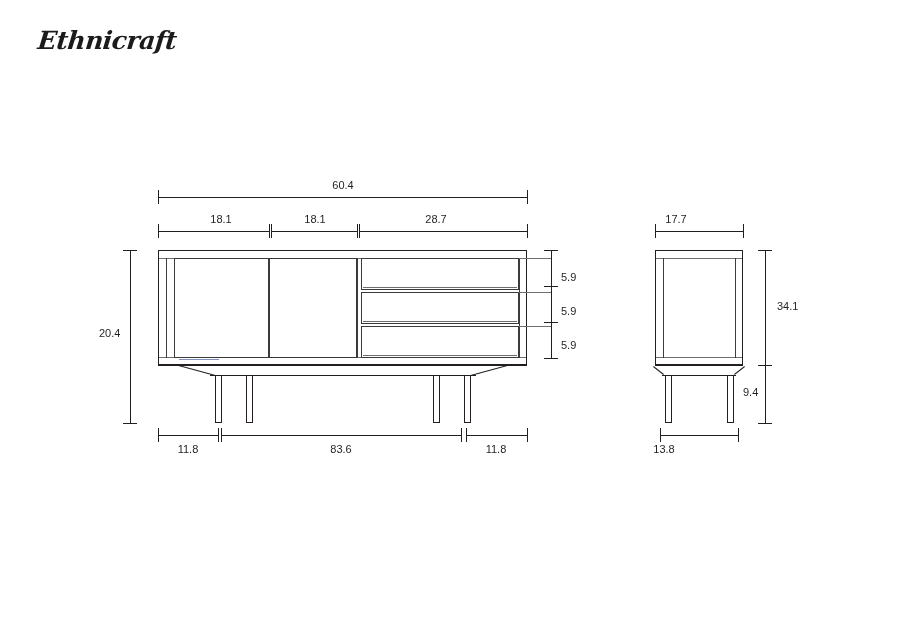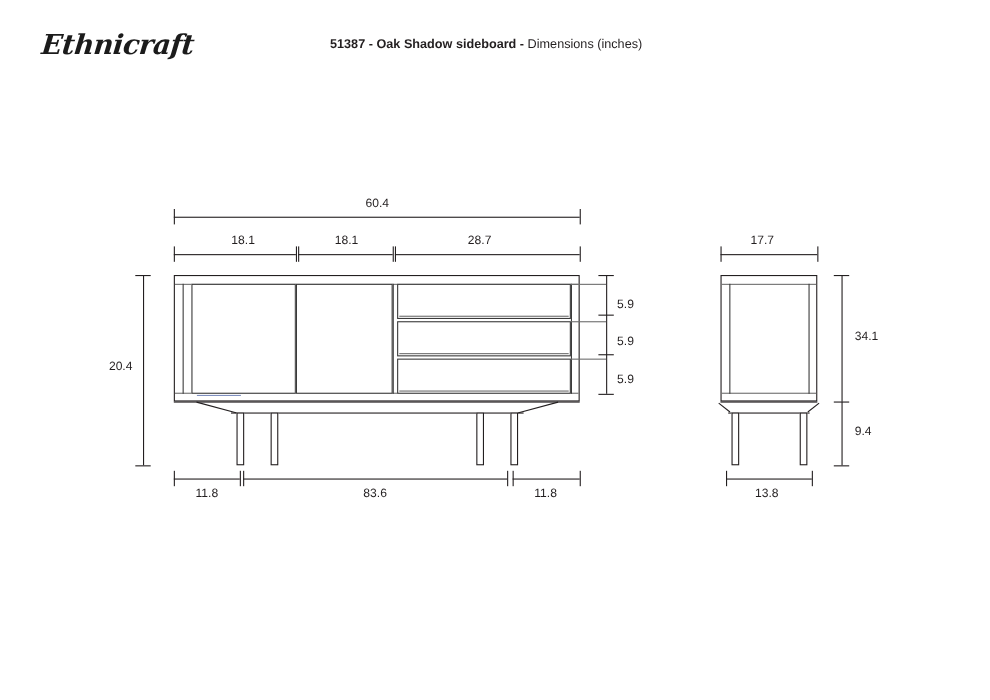--- a/index.html
+++ b/index.html
@@ -90,27 +90,20 @@
     height: 1px;
   }
 </style>
 </head>
 <body>
 
 <div class="page">
 
   <div class="brand">Ethnicraft</div>
 
-  <div class="title">
-    <span class="code">51387</span>
-    <span class="sep">-</span>
-    <span class="name">Oak Shadow sideboard</span>
-    <span class="sep">-</span>
-    <span class="sub">Dimensions (inches)</span>
-  </div>
 
   <div class="ln dim-line" style="left:158px; top:197px; width:369px;"></div>
   <div class="ln dim-tick" style="left:158px; top:190px; height:14px;"></div>
   <div class="ln dim-tick" style="left:527px; top:190px; height:14px;"></div>
   <div class="lbl ctr" style="left:343px; top:179px;">60.4</div>
 
   <div class="ln dim-line" style="left:158px; top:231px; width:111px;"></div>
   <div class="ln dim-tick" style="left:158px; top:224px; height:14px;"></div>
   <div class="ln dim-tick" style="left:269px; top:224px; height:14px;"></div>
   <div class="lbl ctr" style="left:221px; top:213px;">18.1</div>
@@ -190,21 +183,21 @@
   <div class="lbl ctr" style="left:341px; top:443px;">83.6</div>
 
   <div class="ln dim-line" style="left:466px; top:435px; width:61px;"></div>
   <div class="ln dim-tick" style="left:466px; top:428px; height:14px;"></div>
   <div class="ln dim-tick" style="left:527px; top:428px; height:14px;"></div>
   <div class="lbl ctr" style="left:496px; top:443px;">11.8</div>
 
   <div class="ln dim-line" style="left:655px; top:231px; width:88px;"></div>
   <div class="ln dim-tick" style="left:655px; top:224px; height:14px;"></div>
   <div class="ln dim-tick" style="left:743px; top:224px; height:14px;"></div>
-  <div class="lbl ctr" style="left:693px; top:213px;">17.7</div>
+  <div class="lbl ctr" style="left:676px; top:213px;">17.7</div>
 
   <div class="box" style="left:655px; top:250px; width:88px; height:115px;"></div>
   <div class="hairline" style="left:656px; top:258px; width:86px;"></div>
   <div class="hairline" style="left:656px; top:357px; width:86px;"></div>
   <div class="ln vl thin" style="left:663px; top:258px; height:100px;"></div>
   <div class="ln vl thin" style="left:735px; top:258px; height:100px;"></div>
 
   <div class="ln hl" style="left:655px; top:365px; width:88px;"></div>
   <div class="ln hl" style="left:662px; top:375px; width:74px;"></div>
   <div class="ln" style="left:652px; top:370px; width:13px; height:1px; transform:rotate(38deg);"></div>
@@ -213,20 +206,20 @@
   <div class="leg" style="left:665px; top:375px; width:7px; height:48px;"></div>
   <div class="leg" style="left:727px; top:375px; width:7px; height:48px;"></div>
 
   <div class="ln dim-tick" style="left:765px; top:250px; height:115px; width:1px;"></div>
   <div class="ln hl" style="left:758px; top:250px; width:14px;"></div>
   <div class="ln hl" style="left:758px; top:365px; width:14px;"></div>
   <div class="lbl" style="left:777px; top:300px;">34.1</div>
 
   <div class="ln dim-tick" style="left:765px; top:365px; height:58px; width:1px;"></div>
   <div class="ln hl" style="left:758px; top:423px; width:14px;"></div>
-  <div class="lbl" style="left:777px; top:386px;">9.4</div>
+  <div class="lbl" style="left:743px; top:386px;">9.4</div>
 
   <div class="ln dim-line" style="left:660px; top:435px; width:78px;"></div>
   <div class="ln dim-tick" style="left:660px; top:428px; height:14px;"></div>
   <div class="ln dim-tick" style="left:738px; top:428px; height:14px;"></div>
-  <div class="lbl ctr" style="left:697px; top:443px;">13.8</div>
+  <div class="lbl ctr" style="left:664px; top:443px;">13.8</div>
 
 </div>
 
 </body></html>

